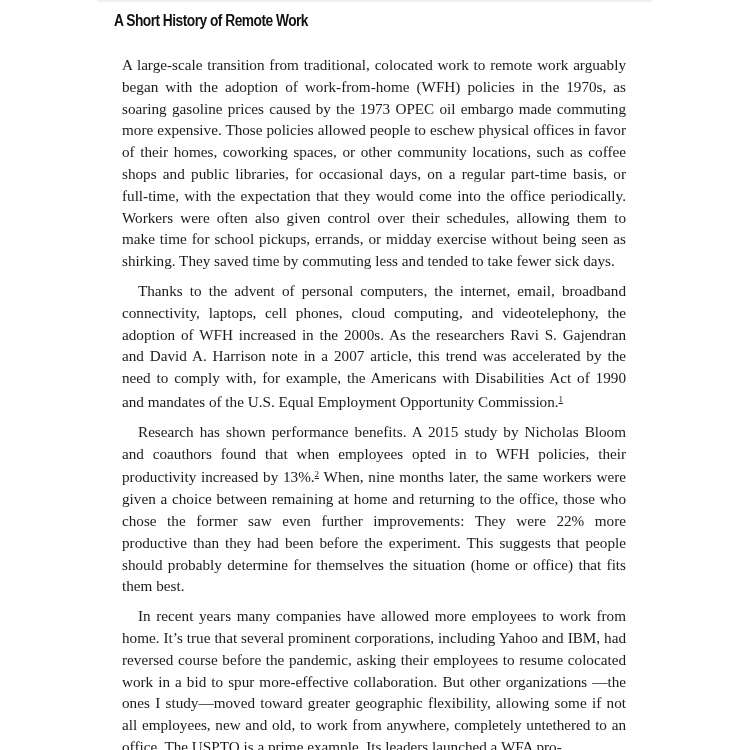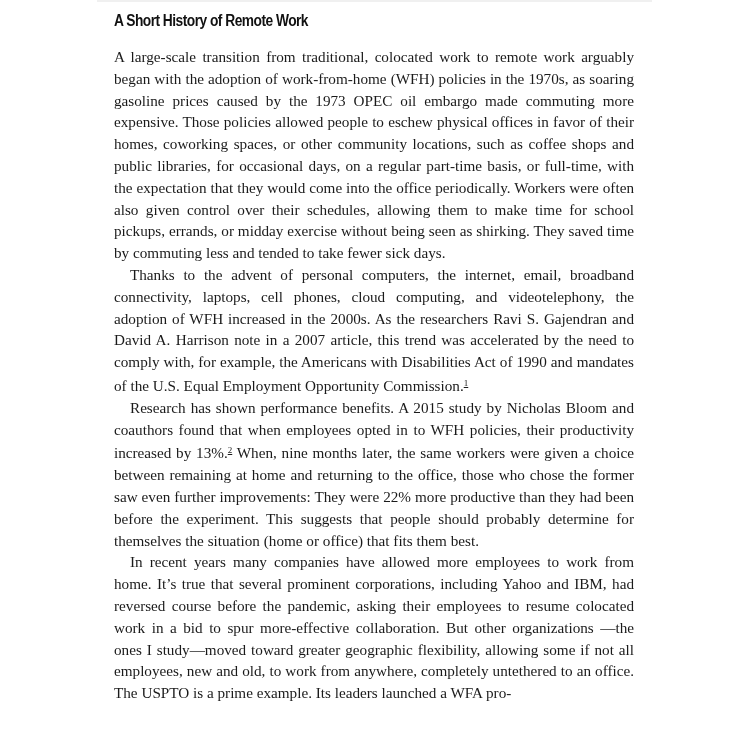--- a/index.html
+++ b/index.html
@@ -47,21 +47,21 @@
       left: 0;
       width: 520px;
       font-family: "Liberation Serif", serif;
       font-size: 15.2px;
       line-height: 21.8px;
       color: #1a1a1a;
       text-align: justify;
       hyphens: manual;
     }
     .body-text p {
-      margin: 0;
+      margin: 8px;
     }
     .body-text p.indent {
       text-indent: 16px;
     }
     .fn {
       font-size: 9px;
       vertical-align: 5px;
       text-decoration: underline;
       color: #1a1a1a;
       cursor: pointer;

